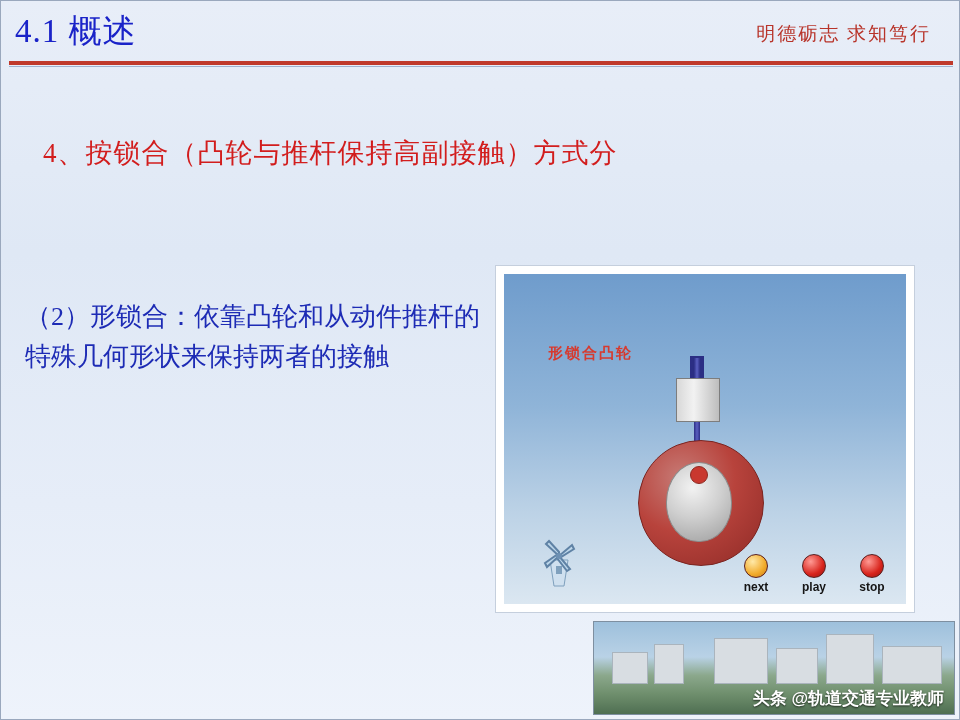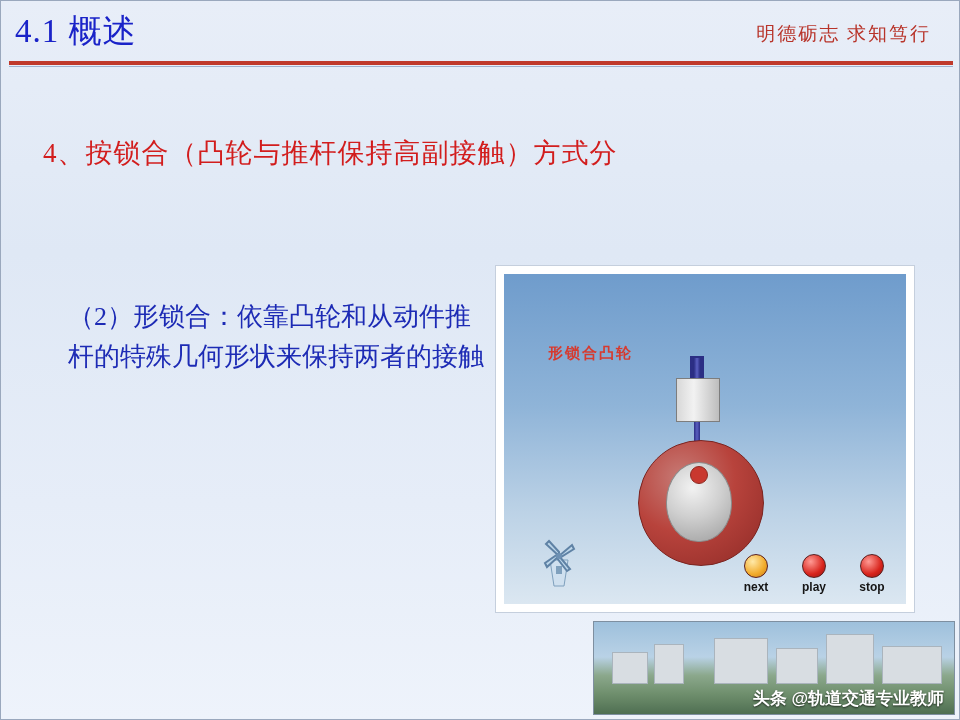--- a/index.html
+++ b/index.html
@@ -101,21 +101,20 @@
     font-family: "Liberation Serif", serif;
     font-size: 26px;
     line-height: 40px;
     color: #1d2bb5;
   }
   #body-text p {
     margin: 0;
   }
   #body-text .para-2 {
     margin-top: 4px;
-    margin-left: 43px;
   }
 
   
   #media-panel {
     position: absolute;
     left: 494px;
     top: 264px;
     width: 420px;
     height: 348px;
     background: #ffffff;

